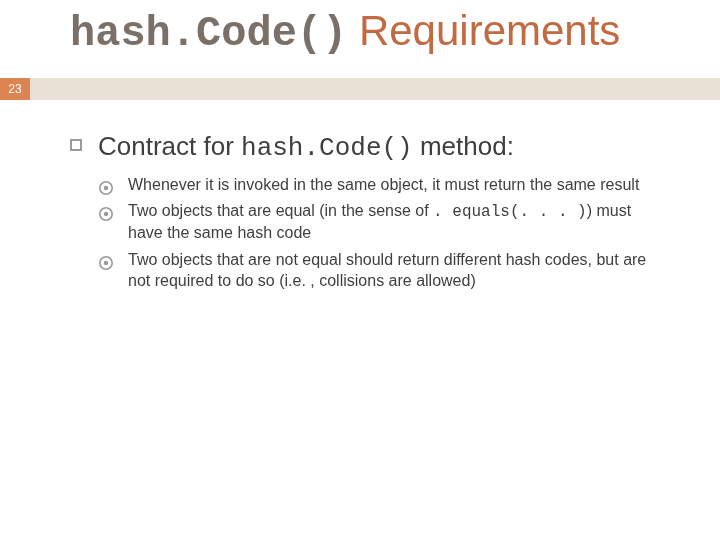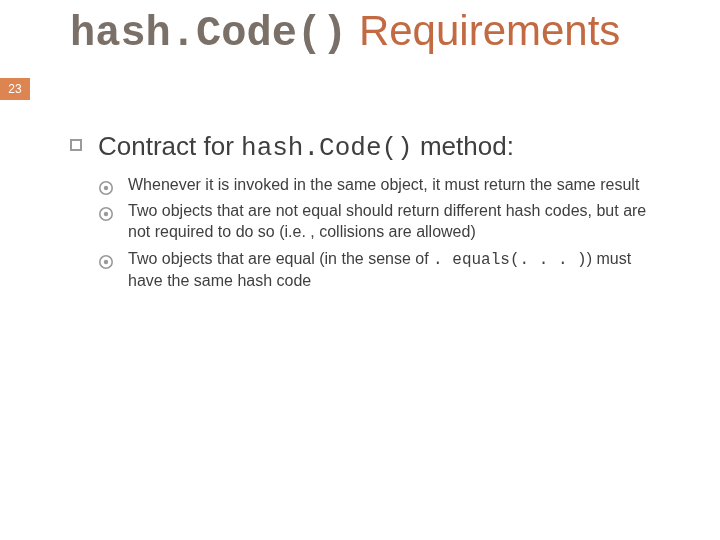--- a/index.html
+++ b/index.html
@@ -35,21 +35,20 @@
   .title .rest {
     color: #c26a42;
   }
   .bar-row {
     position: absolute;
     top: 78px;
     left: 0;
     width: 720px;
     height: 22px;
     display: flex;
-    flex-direction: column;
   }
   .page-num {
     width: 30px;
     height: 22px;
     background: #dd8550;
     color: #fff;
     font-size: 12px;
     font-weight: 400;
     display: flex;
     align-items: center;
@@ -135,28 +134,28 @@
       <span>Whenever it is invoked in the same object, it must return the same result</span>
     </div>
 
     <div class="lvl2">
       <span class="bullet-target">
         <svg viewBox="0 0 16 16">
             <circle cx="8" cy="8" r="6.2" fill="none" stroke="#9a9a9a" stroke-width="1.6"></circle>
             <circle cx="8" cy="8" r="2.2" fill="#9a9a9a"></circle>
           </svg>
       </span>
-      <span>Two objects that are not equal should return different hash codes, but are not required to do so (i.e. , collisions are allowed)</span>
+      <span>Two objects that are equal (in the sense of </span><span class="mono-inline">. equals(. . . )</span><span>) must have the same hash code</span>
     </div>
 
     <div class="lvl2">
       <span class="bullet-target">
         <svg viewBox="0 0 16 16">
             <circle cx="8" cy="8" r="6.2" fill="none" stroke="#9a9a9a" stroke-width="1.6"></circle>
             <circle cx="8" cy="8" r="2.2" fill="#9a9a9a"></circle>
           </svg>
       </span>
-      <span>Two objects that are equal (in the sense of </span><span class="mono-inline">. equals(. . . )</span><span>) must have the same hash code</span>
+      <span>Two objects that are not equal should return different hash codes, but are not required to do so (i.e. , collisions are allowed)</span>
     </div>
 
   </div>
 
 </div>
 
 </body></html>

